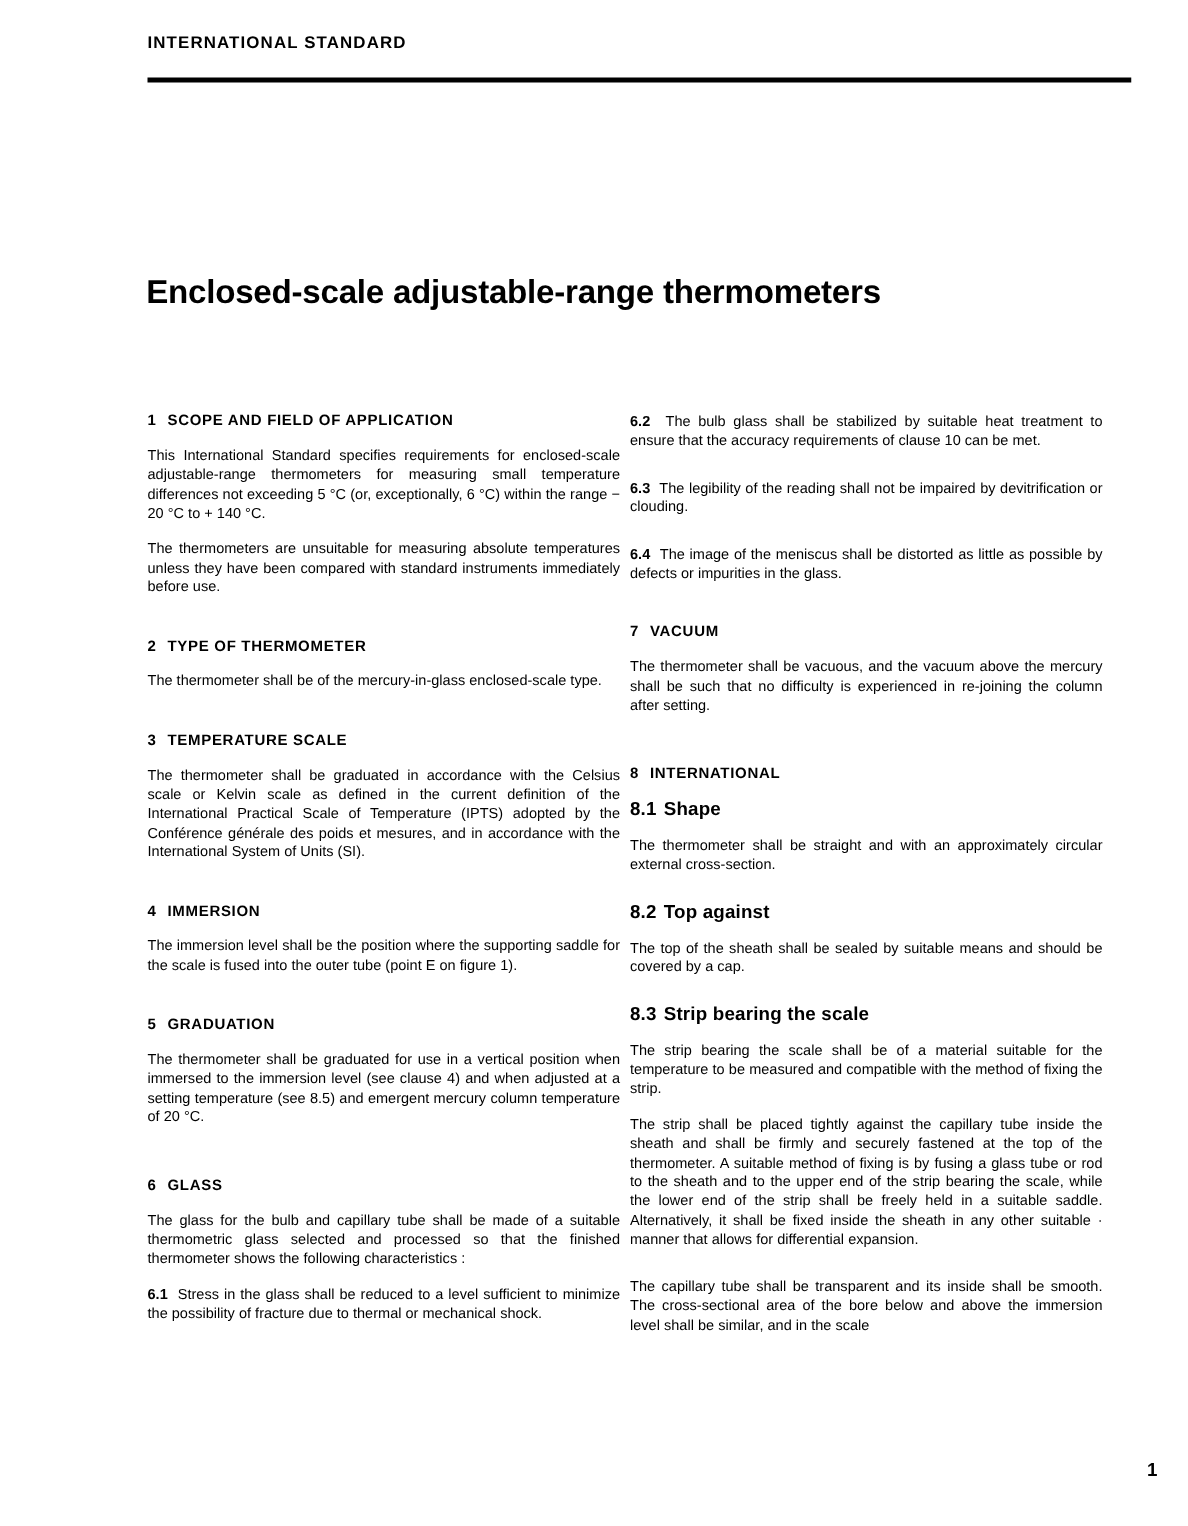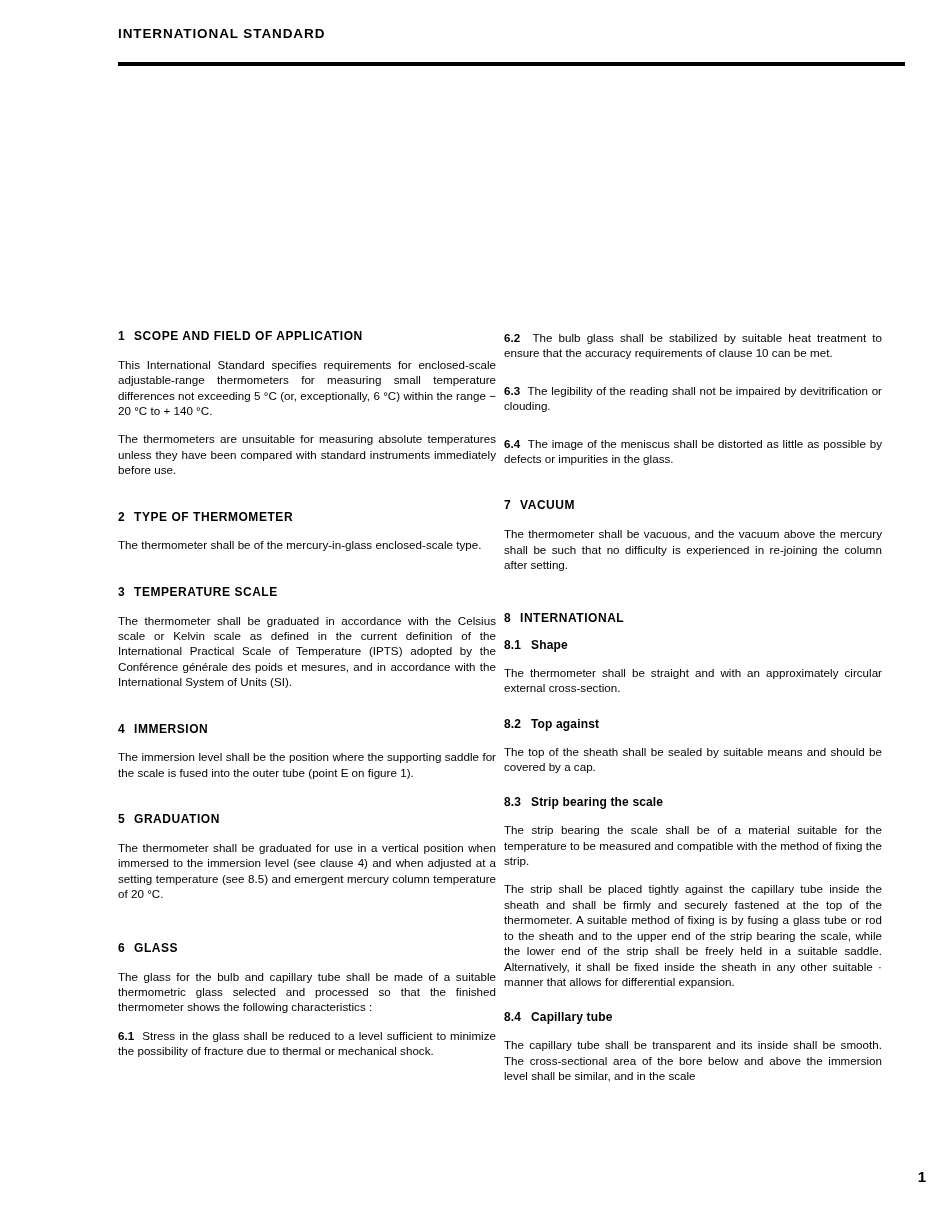--- a/index.html
+++ b/index.html
@@ -74,21 +74,21 @@
     font-weight: bold;
     letter-spacing: 0.55px;
     margin: 0 0 13px 0;
     line-height: 1.15;
   }
   h2.clause .num {
     display: inline-block;
     min-width: 16px;
   }
   h3.subclause {
-    font-size: 12px;
+    font-size: 15px;
     font-weight: bold;
     letter-spacing: 0.15px;
     margin: 0 0 12px 0;
     line-height: 1.15;
   }
   h3.subclause .num {
     display: inline-block;
     min-width: 27px;
   }
 
@@ -119,20 +119,21 @@
   }
 </style>
 </head>
 <body>
 
 <div class="page">
 
   <div class="doc-header">INTERNATIONAL STANDARD</div>
   <div class="header-rule"></div>
 
+  <h1 class="doc-title">Enclosed-scale adjustable-range thermometers</h1>
 
   <div class="columns">
 
     <div class="col col-left">
 
       <h2 class="clause">
         <span class="num">1</span><span>SCOPE AND FIELD OF APPLICATION</span>
       </h2>
       <p class="body">This International Standard specifies requirements for enclosed-scale adjustable-range thermometers for measuring small temperature differences not exceeding 5 °C (or, exceptionally, 6 °C) within the range − 20 °C to + 140 °C.</p>
       <p class="body">The thermometers are unsuitable for measuring absolute temperatures unless they have been compared with standard instruments immediately before use.</p>
@@ -215,23 +216,20 @@
       <div class="gap-sm"></div>
 
       <h3 class="subclause">
         <span class="num">8.3</span><span>Strip bearing the scale</span>
       </h3>
       <p class="body">The strip bearing the scale shall be of a material suitable for the temperature to be measured and compatible with the method of fixing the strip.</p>
       <p class="body">The strip shall be placed tightly against the capillary tube inside the sheath and shall be firmly and securely fastened at the top of the thermometer. A suitable method of fixing is by fusing a glass tube or rod to the sheath and to the upper end of the strip bearing the scale, while the lower end of the strip shall be freely held in a suitable saddle. Alternatively, it shall be fixed inside the sheath in any other suitable · manner that allows for differential expansion.</p>
 
       <div class="gap-sm"></div>
 
-      <h3 class="subclause">
-        <span class="num">8.4</span><span>Capillary tube</span>
-      </h3>
       <p class="body last">The capillary tube shall be transparent and its inside shall be smooth. The cross-sectional area of the bore below and above the immersion level shall be similar, and in the scale</p>
 
     </div>
   </div>
 
   <div class="folio">1</div>
 
 </div>
 
 </body></html>

